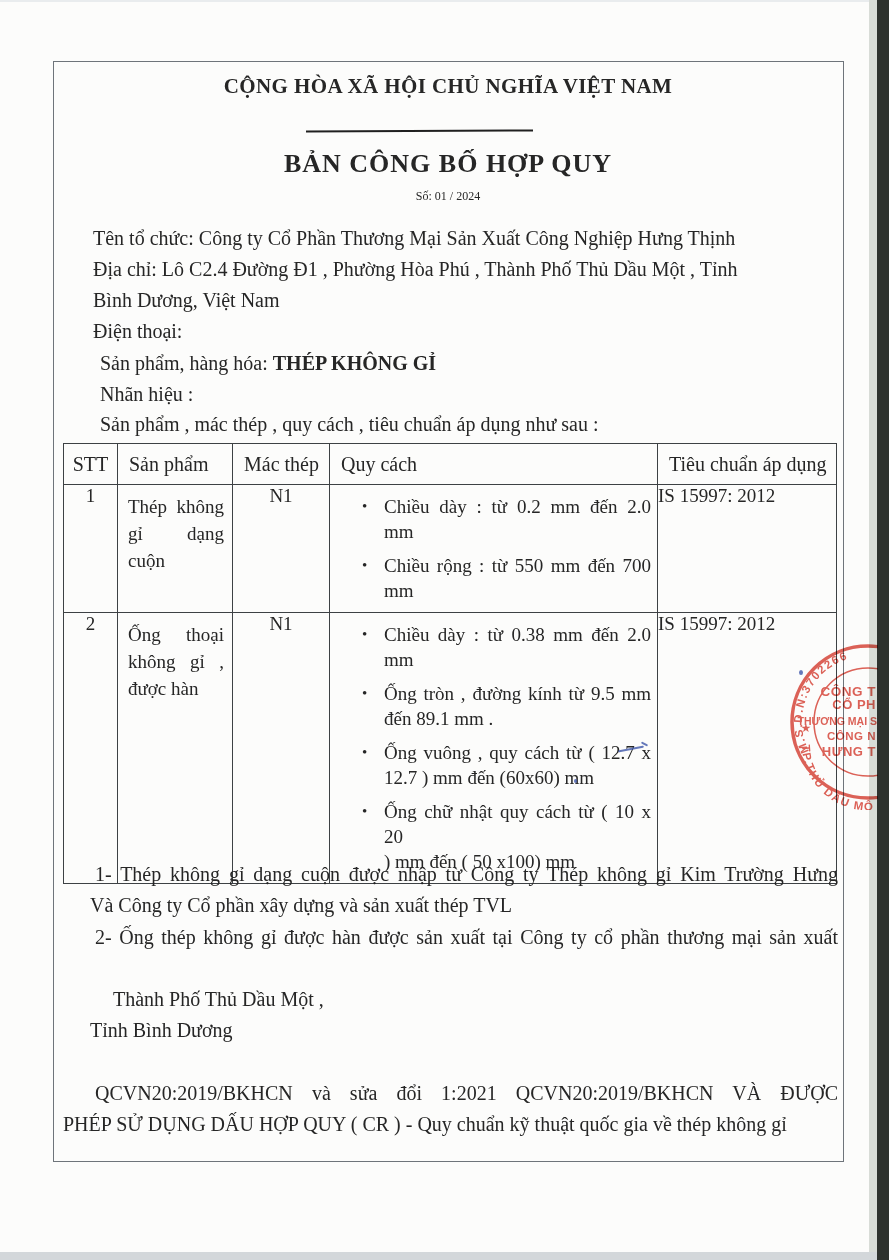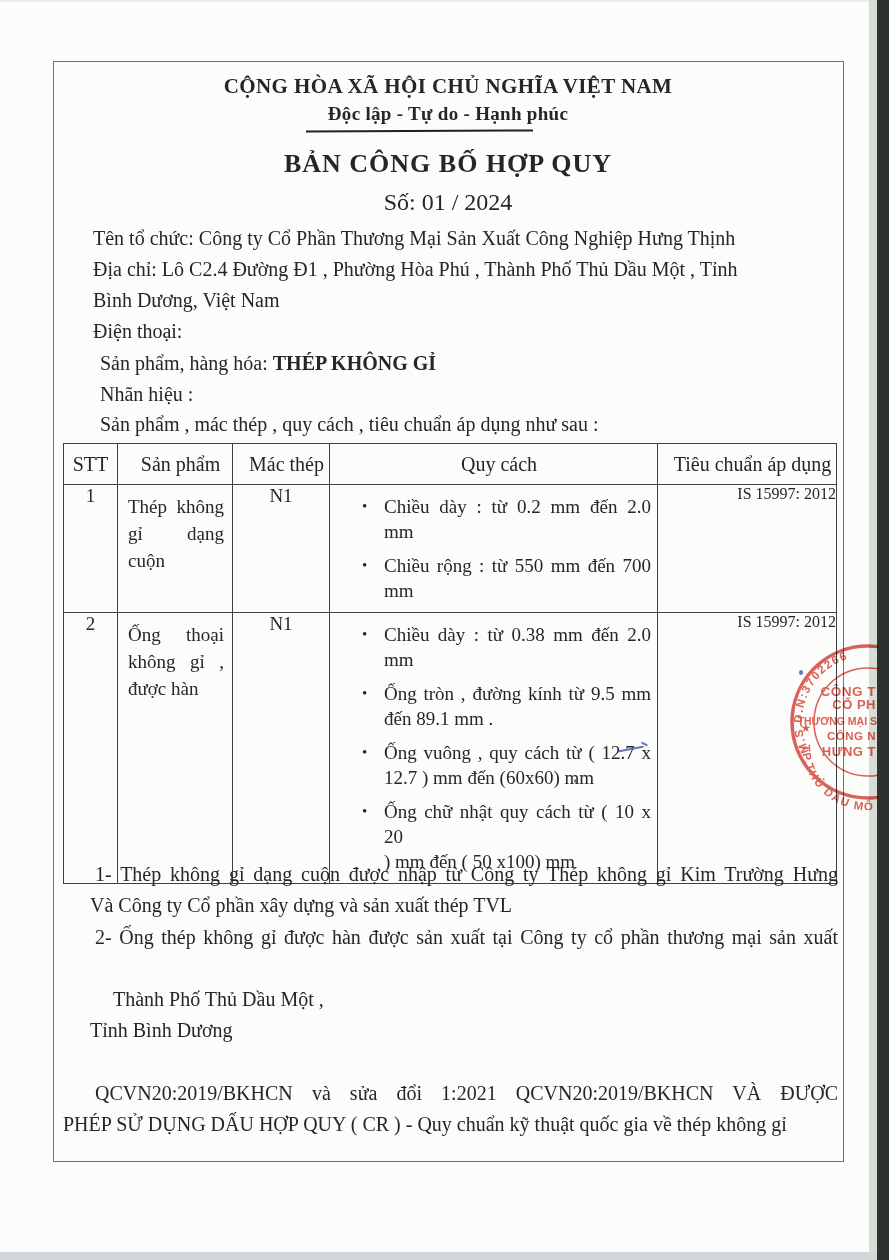--- a/index.html
+++ b/index.html
@@ -14,36 +14,36 @@
   .edge-right-dark{position:absolute;left:877px;top:0;width:12px;height:1260px;background:#2e322e;}
   .edge-bottom{position:absolute;left:0;top:1252px;width:877px;height:8px;background:#d3d7da;}
   
   .frame{position:absolute;left:53px;top:61px;width:789px;height:1099px;border:1.5px solid #6e747a;}
   
   .cline{position:absolute;left:53px;width:790px;text-align:center;white-space:nowrap;}
   .nat-title{top:74px;font-size:21px;font-weight:bold;letter-spacing:.4px;}
   .motto{top:103px;font-size:19px;font-weight:bold;letter-spacing:.3px;}
   .motto-underline{position:absolute;left:306px;top:130px;width:227px;height:2px;background:#202020;transform:rotate(-.3deg);}
   .doc-title{top:149px;font-size:26px;font-weight:bold;letter-spacing:1px;}
-  .doc-number{top:189px;font-size:24px;}
+  .doc-number{top:189px;font-size:12px;}
   
   .line{position:absolute;font-size:20px;white-space:nowrap;}
   .jline{white-space:normal;text-align:justify;text-align-last:justify;}
   .b{font-weight:bold;}
   
   .spec-table{position:absolute;left:63px;top:443px;width:773px;border-collapse:collapse;table-layout:fixed;
     font-size:19px;}
   .spec-table th,.spec-table td{border:1.5px solid #3d4144;vertical-align:top;padding:0;overflow:hidden;}
-  .spec-table th{font-weight:normal;font-size:20px;text-align:center;height:40px;vertical-align:middle;padding-left:11px;}
+  .spec-table th{font-weight:normal;font-size:20px;text-align:left;height:40px;vertical-align:middle;padding-left:11px;}
   .spec-table th.center,.spec-table td.center{text-align:center;padding-left:0;}
   .cell-pad{padding:8px 8px 0 10px;}
   .prod-line{line-height:27px;text-align:justify;}
   .prod-line.jl{text-align-last:justify;}
   .num-cell{padding-top:9px;font-size:19px;}
-  .std-cell{padding:9px 4px 0 10px;white-space:nowrap;font-size:16px;text-align:right;}
+  .std-cell{padding:9px 4px 0 10px;white-space:nowrap;font-size:19px;}
   .specs{padding:9px 6px 0 0;}
   .spec-item{display:flex;padding-left:32px;margin-bottom:9px;}
   .bullet{width:22px;flex:none;font-size:15px;line-height:25px;}
   .spec-text{flex:1;min-width:0;}
   .spec-line{line-height:25px;white-space:nowrap;}
   .spec-line.jl{white-space:normal;text-align:justify;text-align-last:justify;word-spacing:1px;}
   
   .stamp{position:absolute;left:770px;top:630px;width:108px;height:180px;mix-blend-mode:multiply;opacity:.93;}
   
   .ink{position:absolute;background:#3d56aa;opacity:.8;}
@@ -58,21 +58,20 @@
 <div class="canvas">
 
   <div class="edge-top"></div>
   <div class="edge-right-light"></div>
   <div class="edge-right-dark"></div>
   <div class="edge-bottom"></div>
 
   <div class="frame"></div>
 
   <div class="cline nat-title">CỘNG HÒA XÃ HỘI CHỦ NGHĨA VIỆT NAM</div>
-  <div class="cline motto">Độc lập - Tự do - Hạnh phúc</div>
   <div class="motto-underline"></div>
   <div class="cline doc-title">BẢN CÔNG BỐ HỢP QUY</div>
   <div class="cline doc-number">Số: 01 / 2024</div>
 
   <div class="line" style="left:93px;top:227px;">Tên tổ chức: Công ty Cổ Phần Thương Mại Sản Xuất Công Nghiệp Hưng Thịnh</div>
   <div class="line" style="left:93px;top:258px;">Địa chỉ: Lô C2.4 Đường Đ1 , Phường Hòa Phú , Thành Phố Thủ Dầu Một , Tỉnh</div>
   <div class="line" style="left:93px;top:289px;">Bình Dương, Việt Nam</div>
   <div class="line" style="left:93px;top:320px;">Điện thoại:</div>
   <div class="line" style="left:100px;top:352px;"><span>Sản phẩm, hàng hóa: </span><span class="b">THÉP KHÔNG GỈ</span></div>
   <div class="line" style="left:100px;top:383px;">Nhãn hiệu :</div>

